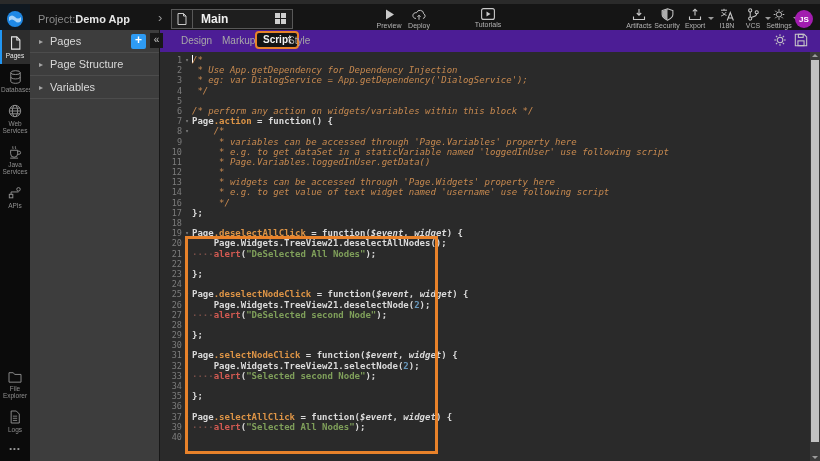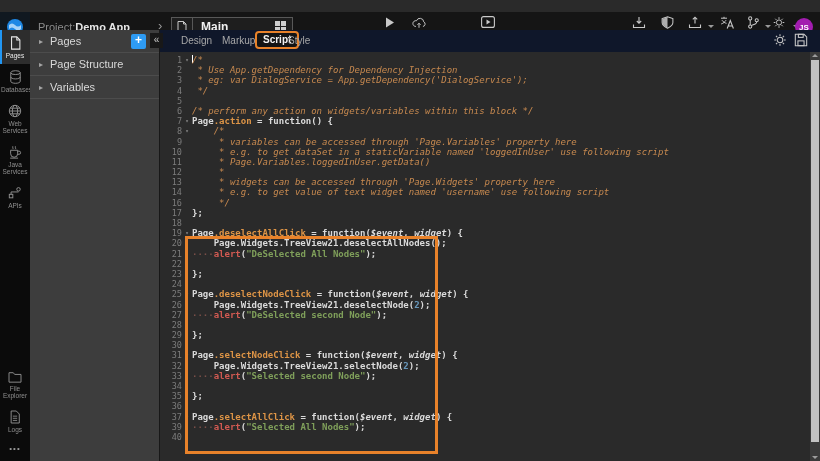--- a/index.html
+++ b/index.html
@@ -1,21 +1,21 @@
 <!DOCTYPE html>
 <html><head>
 <meta charset="utf-8">
 <style>
   * { box-sizing: border-box; margin: 0; padding: 0; }
   html,body { width:820px; height:461px; overflow:hidden; background:#2a2a2a;
     font-family:"Liberation Sans", sans-serif; }
   .stage { position:absolute; width:820px; height:461px; background:#2a2a2a; overflow:hidden; }
 
   
-  .topbar { position:absolute; left:0; top:12px; width:820px; height:30px; background:#151515; border-bottom:1px solid #000;padding-left:17px; }
+  .topbar { position:absolute; left:0; top:4px; width:820px; height:30px; background:#151515; border-bottom:1px solid #000;padding-left:17px; }
   .logo { position:absolute; left:0; top:0; width:30px; height:30px; background:#101820; display:flex; align-items:center; justify-content:center; }
   .project { position:absolute; left:38px; top:9px; font-size:11px; white-space:nowrap; }
   .project .pfx { color:#8b8b8b; }
   .project .pname { color:#e6e6e6; font-weight:bold; }
   .bc-chev { position:absolute; left:158px; top:6px; color:#9a9a9a; font-size:13px; }
   .main-tab { position:absolute; left:171px; top:5px; width:122px; height:20px; background:#1e1e1e;
     border:1px solid #585858; display:flex; align-items:center; }
   .main-tab .ficell { width:21px; height:100%; border-right:1px solid #585858; display:flex; align-items:center; justify-content:center; color:#c9c9c9; }
   .main-tab .tlabel { flex:1; padding-left:8px; color:#f0f0f0; font-size:12px; font-weight:bold; }
   .main-tab .grid { margin-right:6px; color:#cfcfcf; }
@@ -39,21 +39,21 @@
   .pagespanel { position:absolute; left:30px; top:30px; width:130px; height:431px; background:#3d3d3d; border-right:1px solid #181818; }
   .pp-row { height:23px; display:flex; align-items:center; padding-left:9px; border-bottom:1px solid #4c4c4c; cursor:pointer; }
   .pp-caret { color:#a5a5a5; font-size:8px; margin-right:7px; }
   .pp-label { color:#d9d9d9; font-size:11px; }
   .pp-add { margin-left:auto; margin-right:13px; width:15px; height:15px; background:#2e9bf3; border-radius:2px;
     color:#fff; font-size:12px; font-weight:bold; line-height:13px; text-align:center; cursor:pointer; }
   .collapse-btn { position:absolute; left:150px; top:33px; width:13px; height:15px; background:#181818;
     color:#c9c9c9; font-size:10px; line-height:14px; text-align:center; cursor:pointer; z-index:5; }
 
   
-  .etoolbar { position:absolute; left:160px; top:30px; width:660px; height:22px; background:#0f172a; }
+  .etoolbar { position:absolute; left:160px; top:30px; width:660px; height:22px; background:#4c1d95; }
   .etab { position:absolute; top:5px; color:#a8a8a8; font-size:10px; cursor:pointer; }
   .etab.t0 { left:21px; } .etab.t1 { left:62px; } .etab.t3 { left:128px; }
   .etab.active-box { left:95px; top:1px; background:#141414; border:2px solid #e8822a; border-radius:4px;
     padding:1px 6px 2px 6px; color:#f2f2f2; font-weight:bold; }
   .etool-icons { position:absolute; right:12px; top:3px; display:flex; gap:7px; color:#c8c8c8; }
   .etool-icons svg { cursor:pointer; }
 
   
   .code { position:absolute; left:160px; top:52px; width:660px; height:409px; background:#2a2a2a; overflow:hidden; }
   .code-lines { position:absolute; left:0; top:3px; right:10px;

